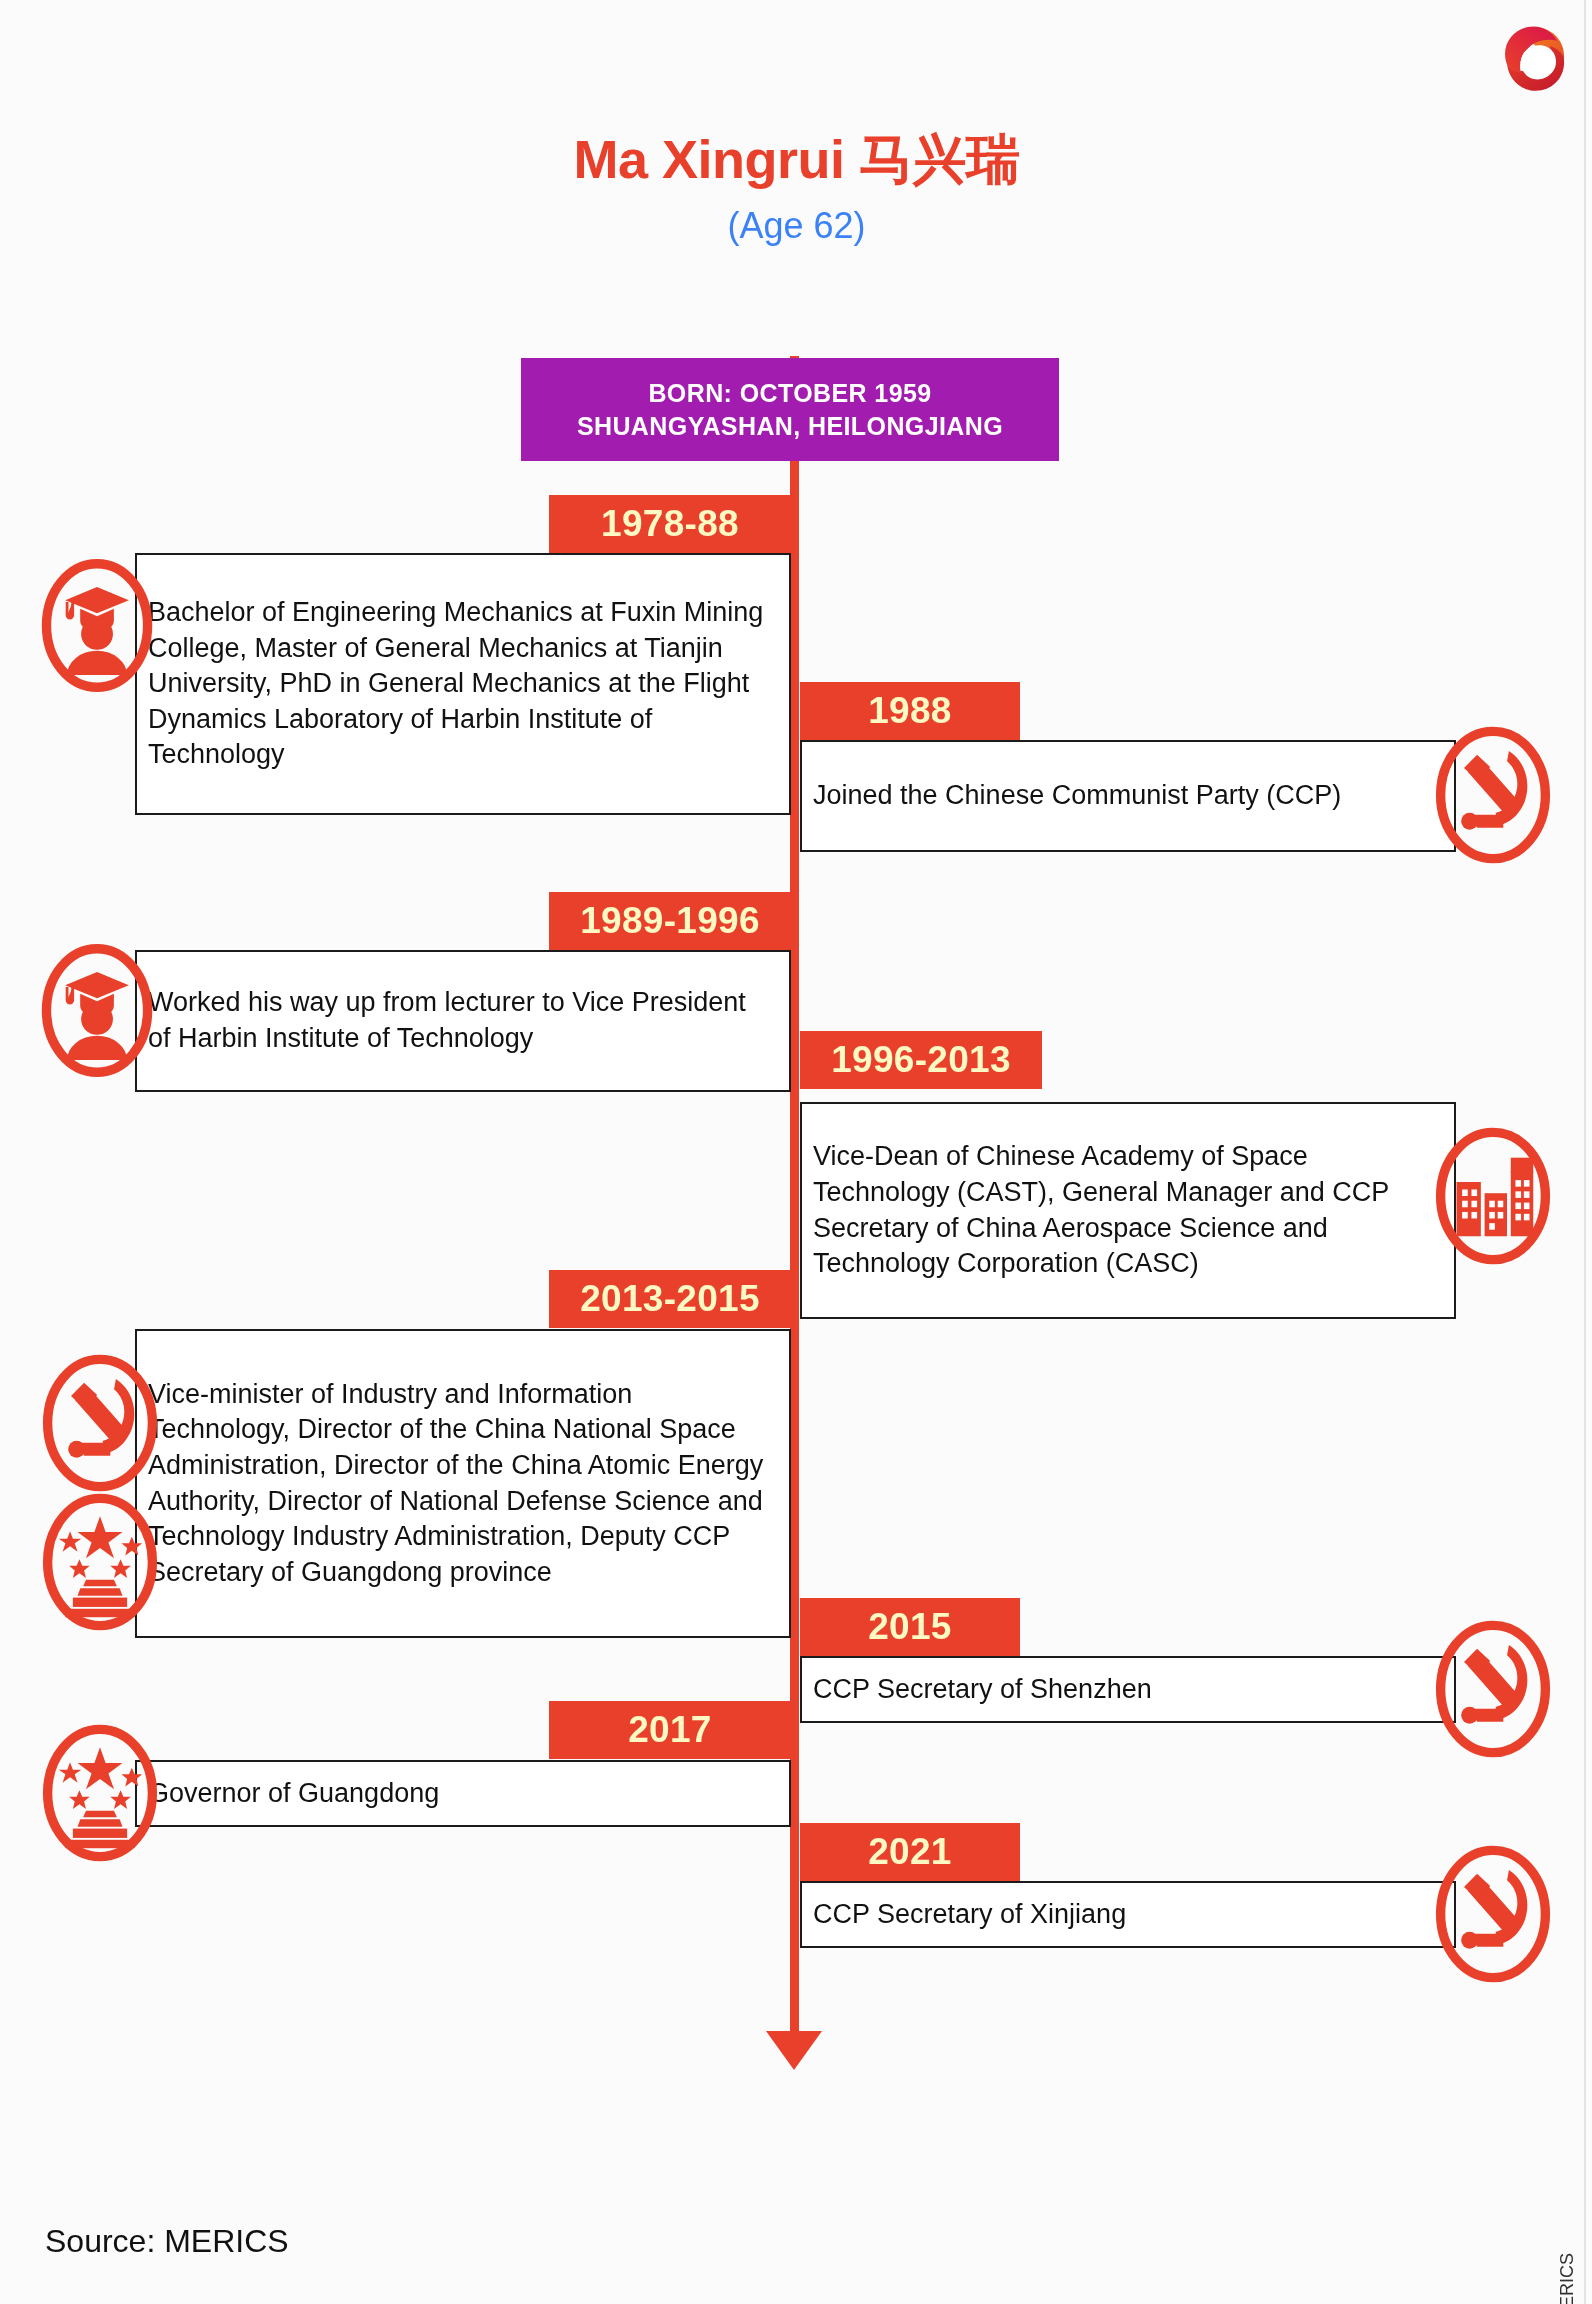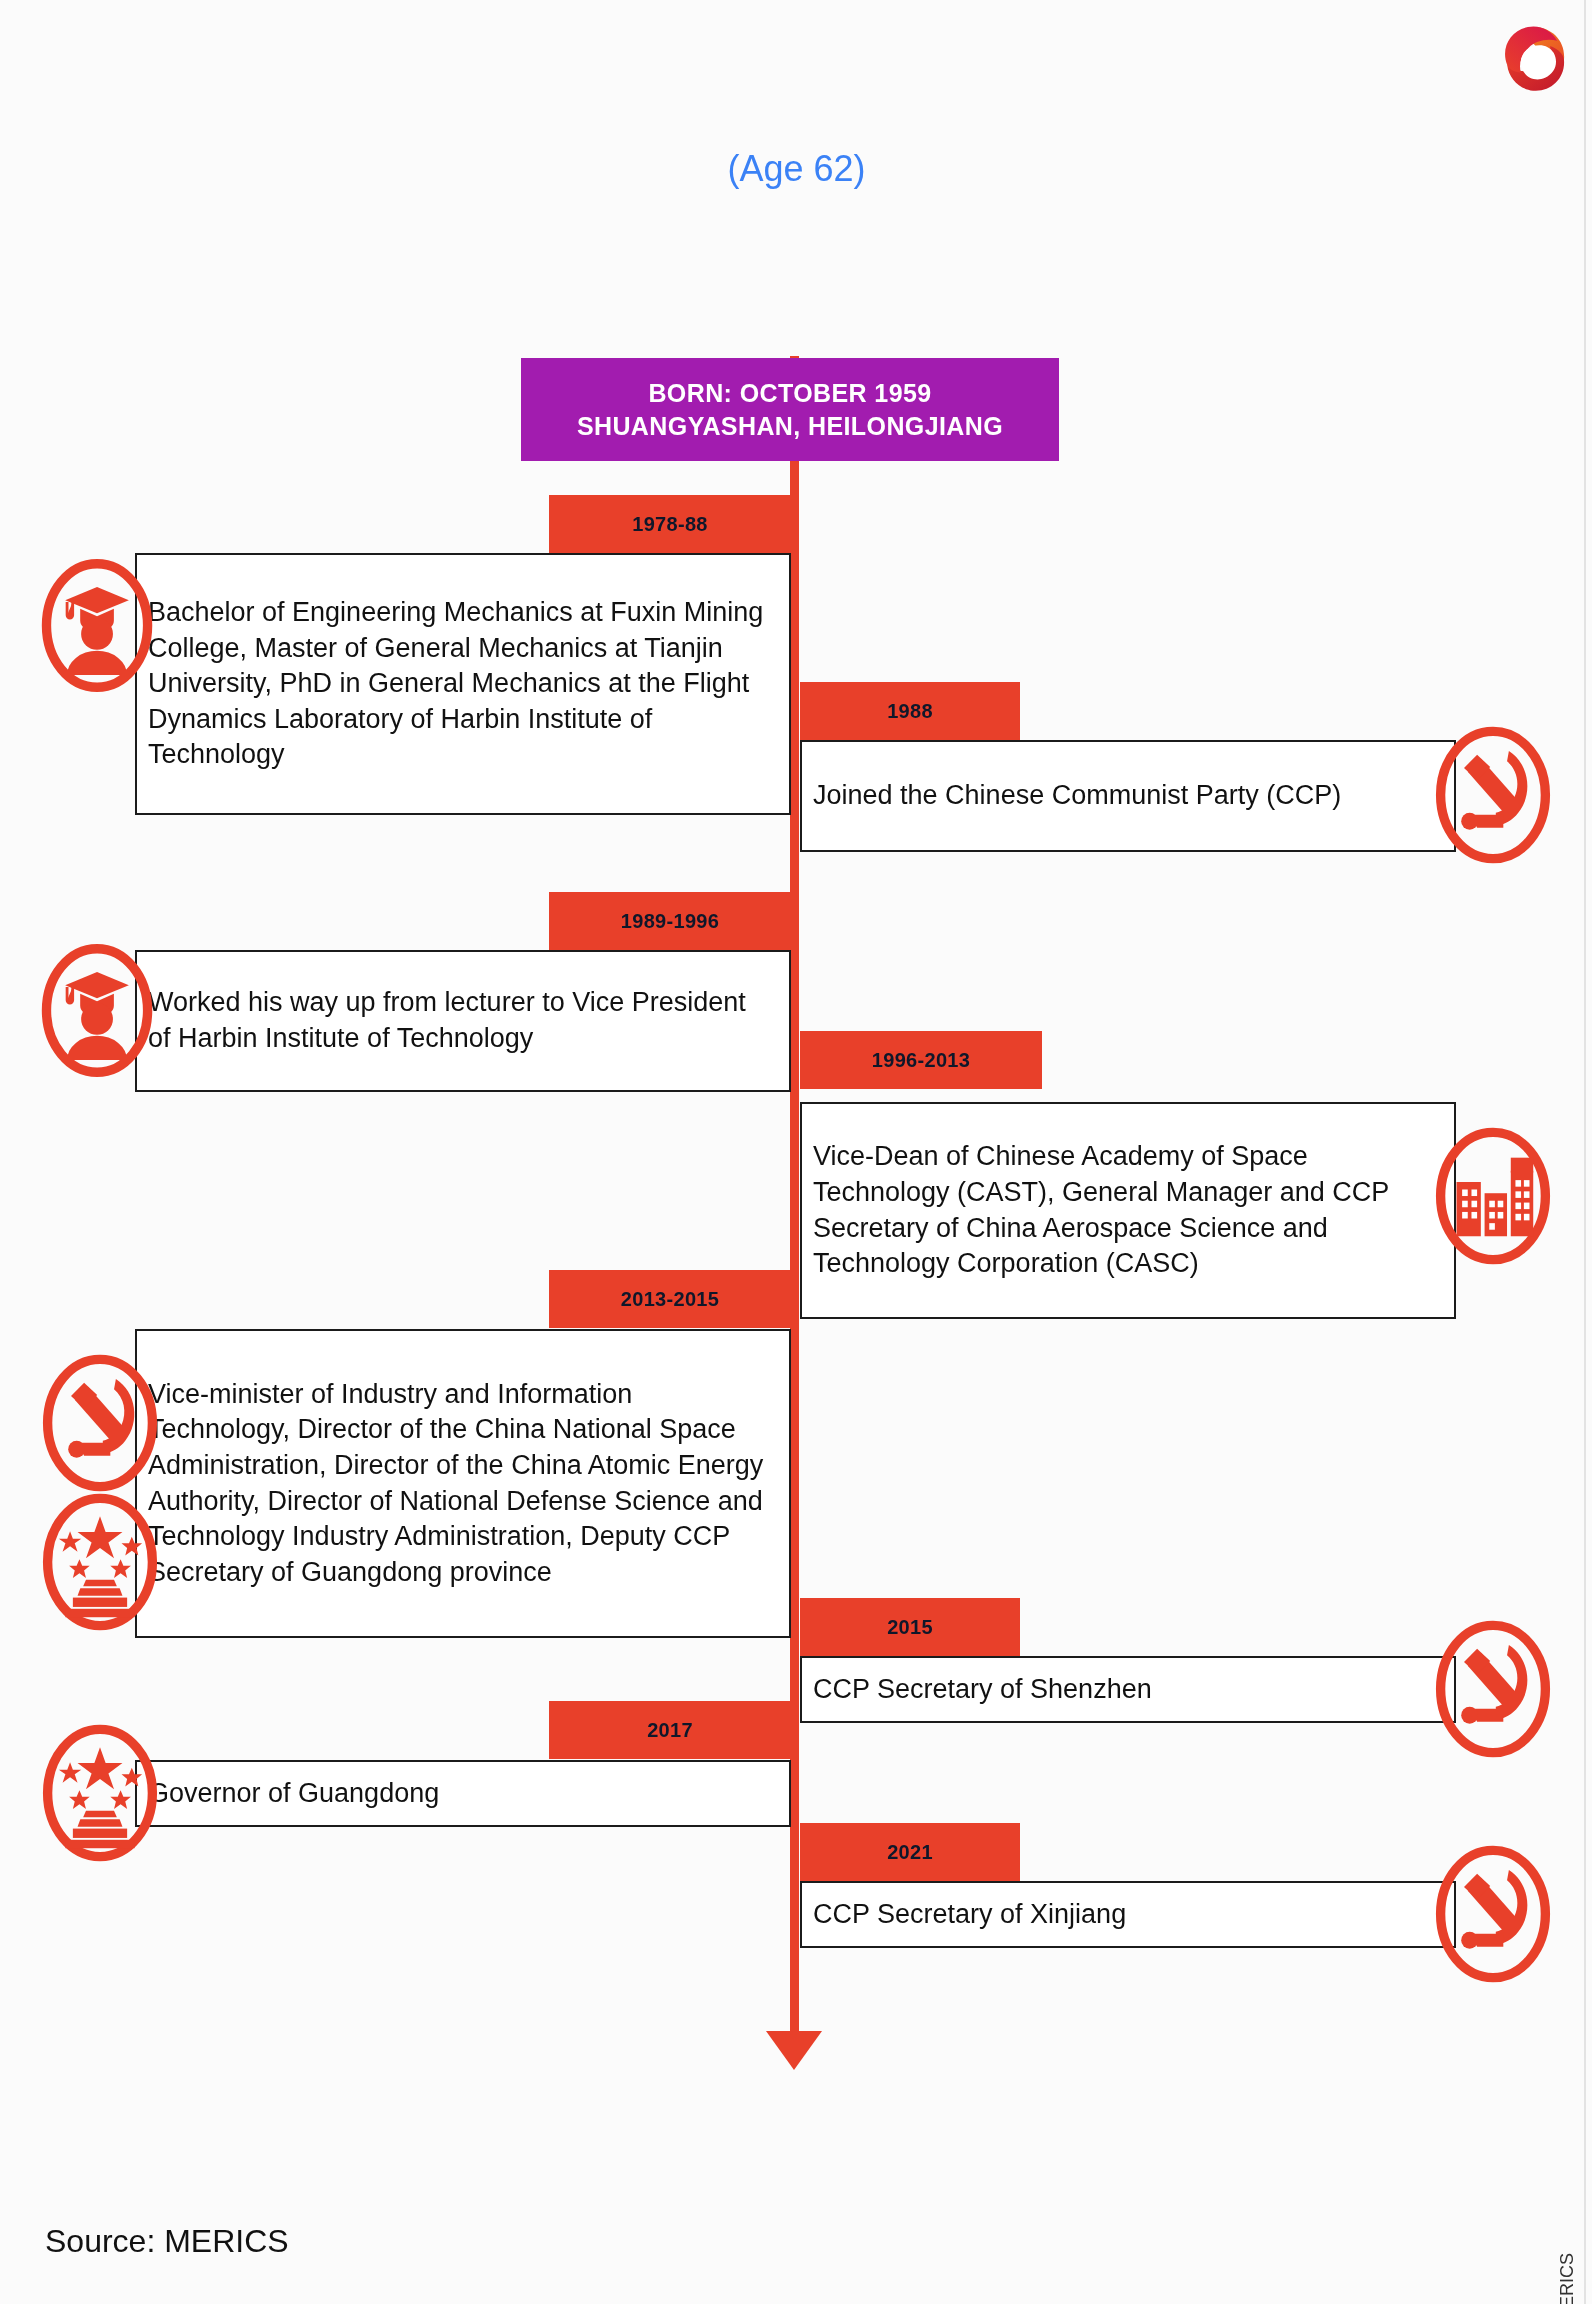--- a/index.html
+++ b/index.html
@@ -79,22 +79,22 @@
     align-items: center;
     justify-content: center;
     line-height: 1.32;
     z-index: 3;
   }
 
   
   .date-tag {
     position: absolute;
     background: #E8402A;
-    color: #0f172a;
-    font-size: 20px;
+    color: #fef9c3;
+    font-size: 37px;
     font-weight: bold;
     height: 58px;
     display: flex;
     align-items: center;
     justify-content: center;
     letter-spacing: 0.3px;
     z-index: 3;
   }
   .event-box {
     position: absolute;
@@ -165,20 +165,21 @@
       </linearGradient>
     </defs>
     <path d="M50 14 C74 14 88 32 86 52 C84 68 72 80 56 82 C62 70 64 56 58 44 C53 33 44 27 34 26 C39 18 44 14 50 14 Z" fill="url(#gB)"></path>
     <path d="M86 52 C88 74 70 90 50 88 C34 86 22 74 20 58 C32 66 46 68 56 62 C67 55 71 46 70 36 C80 40 85 45 86 52 Z" fill="url(#gA)"></path>
     <path d="M20 58 C12 38 24 18 44 14 C58 11 72 18 78 30 C66 27 53 30 45 38 C36 47 33 57 36 67 C28 66 22 63 20 58 Z" fill="url(#gC)"></path>
     <path d="M43 40 C54 32 68 34 74 44 C80 55 76 68 64 73 C53 78 41 73 37 62 C34 53 37 45 43 40 Z" fill="#ffffff"></path>
   </svg>
 </div>
 
 <div id="header">
+  <div id="title">Ma Xingrui 马兴瑞</div>
   <div id="subtitle">(Age 62)</div>
 </div>
 
 <div id="spine"></div>
 <div id="spine-arrow"></div>
 
 <div id="born-box">
   <div>BORN: OCTOBER 1959</div>
   <div>SHUANGYASHAN, HEILONGJIANG</div>
 </div>

